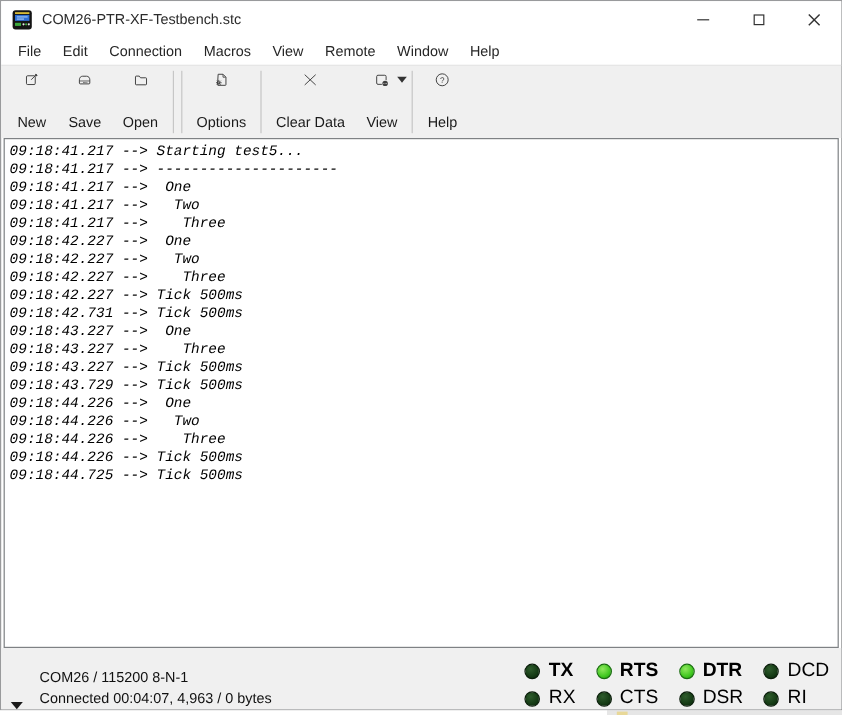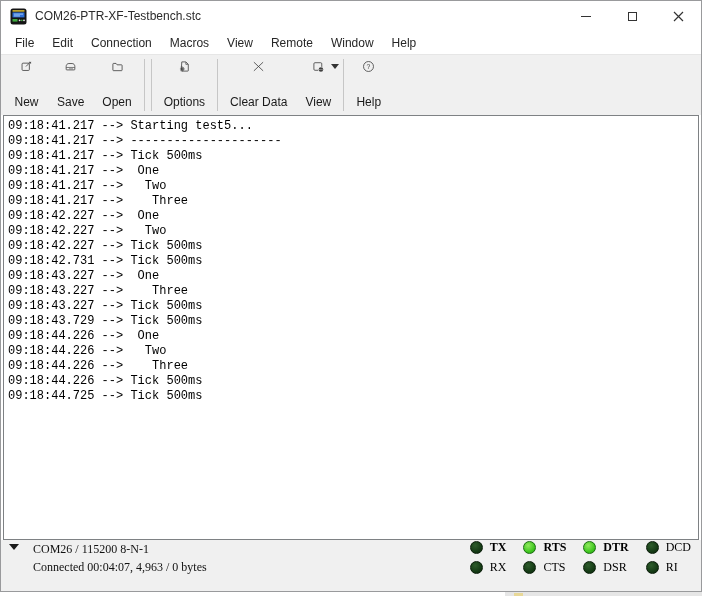--- a/index.html
+++ b/index.html
@@ -37,39 +37,39 @@
   .tb-btn.disabled .tb-label { color: #a3a3a3; }
   .tb-sep { width: 1px; background: #c6c6c6; margin: 4px 3px; }
   .dd-arrow { position: absolute; top: 9px; right: 1px; width: 0; height: 0;
               border-left: 4px solid transparent; border-right: 4px solid transparent;
               border-top: 5px solid #333; }
 
   
   .log-area { flex: 1 1 auto; margin: 0 2px; border: 1px solid #7e8184; background: #ffffff;
               overflow: hidden; padding: 3px 0 0 4px; }
   .log-line { font-family: "Liberation Mono", "DejaVu Sans Mono", monospace;
-              font-size: 12px; line-height: 15px; color: #000; white-space: pre; }
-
-  
-  .statusbar { height: 51px; background: #f0f0f0; display: flex; align-items: flex-start;
-               padding: 0 10px 0 6px; flex: 0 0 auto; font-family: Liberation Serif, serif; }
+              font-size: 12px; line-height: 15px; color: #000; white-space: pre; font-style: italic; }
+
+  
+  .statusbar { height: 51px; background: #f0f0f0; display: flex; align-items: flex-end;
+               padding: 0 10px 0 6px; flex: 0 0 auto; }
   .port-arrow { width: 0; height: 0; border-left: 5px solid transparent;
                 border-right: 5px solid transparent; border-top: 6px solid #1a1a1a;
                 margin: 4px 0 0 2px; }
   .status-lines { margin-left: 14px; }
   .status-line { font-size: 12px; color: #111; line-height: 18px; white-space: nowrap; }
   .led-grid { margin-left: auto; display: grid; grid-template-columns: repeat(4, auto);
               column-gap: 17px; row-gap: 5px; align-items: center; }
   .led-cell { display: flex; align-items: center; gap: 7px; }
   .led { width: 13px; height: 13px; border-radius: 50%; flex: 0 0 auto; }
   .led.lit { background: radial-gradient(circle at 38% 32%, #90e85e, #3fc71f 62%, #249117);
              border: 1px solid #1a6e10; }
   .led.off { background: radial-gradient(circle at 38% 32%, #2e5c2c, #133813 66%, #0c250c);
              border: 1px solid #0a1d0a; }
-  .led-label { font-size: 12px; color: #000; }
+  .led-label { font-size: 16px; color: #000; }
   .led-label.bold { font-weight: bold; }
 
   svg { display: block; }
 </style>
 </head>
 <body>
 
 <div class="window">
 
   <div class="titlebar">
@@ -198,33 +198,33 @@
       </svg>
       <div class="tb-label">Help</div>
     </div>
   </div>
 
   <div class="log-area">
     <div class="log-line">09:18:41.217 --&gt; Starting test5...</div>
 
     <div class="log-line">09:18:41.217 --&gt; ---------------------</div>
 
-    <div class="log-line">09:18:41.217 --&gt; Tick 500ms</div>
 
     <div class="log-line">09:18:41.217 --&gt;  One</div>
 
     <div class="log-line">09:18:41.217 --&gt;   Two</div>
 
     <div class="log-line">09:18:41.217 --&gt;    Three</div>
 
 
     <div class="log-line">09:18:42.227 --&gt;  One</div>
 
     <div class="log-line">09:18:42.227 --&gt;   Two</div>
 
+    <div class="log-line">09:18:42.227 --&gt;    Three</div>
 
     <div class="log-line">09:18:42.227 --&gt; Tick 500ms</div>
 
     <div class="log-line">09:18:42.731 --&gt; Tick 500ms</div>
 
     <div class="log-line">09:18:43.227 --&gt;  One</div>
 
 
     <div class="log-line">09:18:43.227 --&gt;    Three</div>
 

